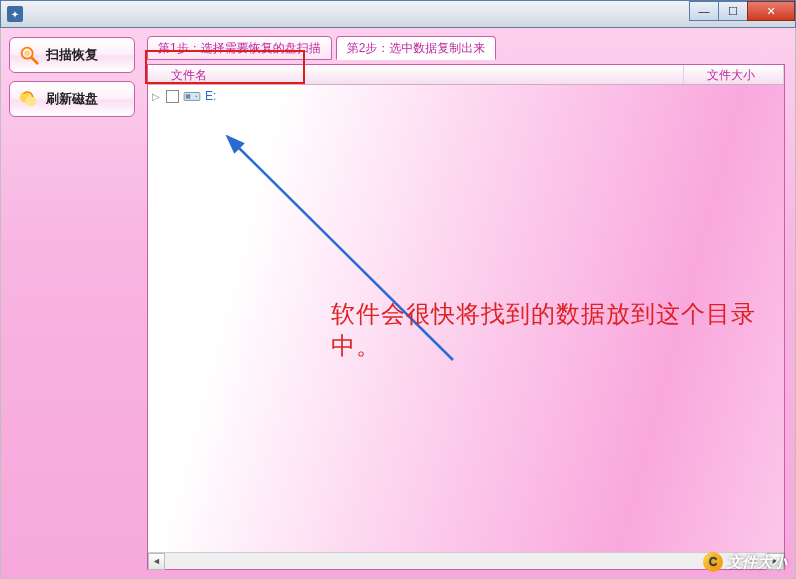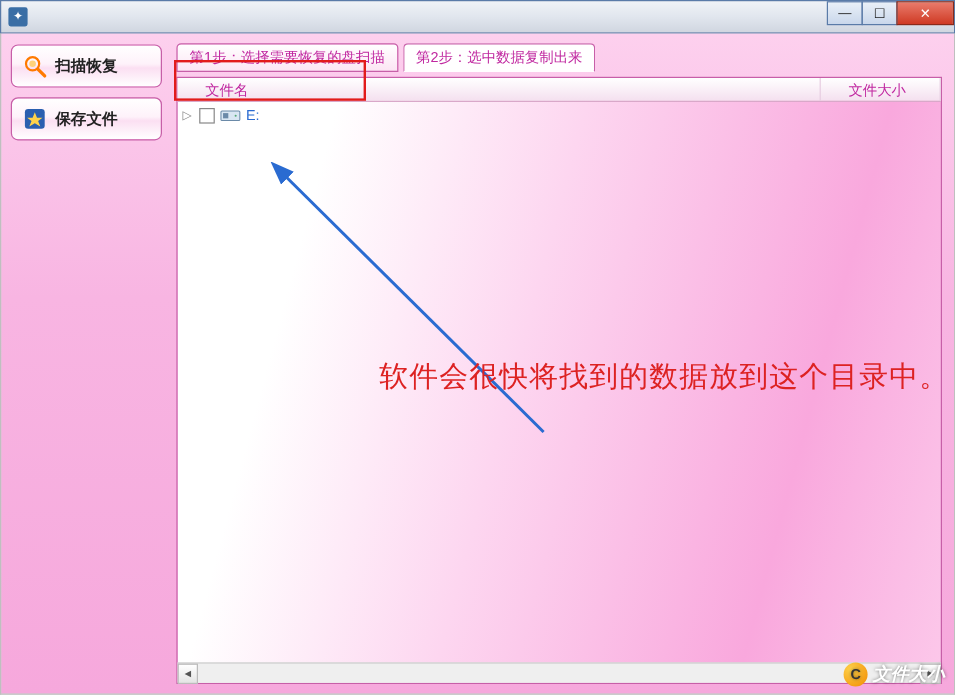--- a/index.html
+++ b/index.html
@@ -148,21 +148,21 @@
   .highlight-box {
     position: absolute;
     left: 2px; top: 22px;
     width: 160px; height: 34px;
     border: 2px solid #e21b1b;
     pointer-events: none;
   }
 
   .annotation {
     position: absolute;
-    left: 173px; top: 270px;
+    left: 188px; top: 270px;
     font-size: 24px;
     color: #d22;
     font-family: "SimSun", serif;
     letter-spacing: 1px;
     pointer-events:none;
   }
   .arrow-svg {
     position: absolute;
     left: 70px; top: 50px;
     width: 280px; height: 240px;
@@ -220,25 +220,26 @@
           <circle cx="10" cy="10" r="6" fill="none" stroke="#ff7a00" stroke-width="2"></circle>
           <line x1="15" y1="15" x2="21" y2="21" stroke="#ff7a00" stroke-width="3" stroke-linecap="round"></line>
           <circle cx="10" cy="10" r="3" fill="#ffd27a"></circle>
         </svg>
       </span>
       <span>扫描恢复</span>
     </div>
     <div class="side-btn">
       <span class="side-icon">
         <svg viewBox="0 0 24 24" width="22" height="22">
-          <rect x="3" y="3" width="18" height="18" rx="3" fill="#2a5fb0"></rect>
-          <polygon points="12,6 14,11 19,11 15,14 17,19 12,16 7,19 9,14 5,11 10,11" fill="#ffd24a"></polygon>
+          <circle cx="8" cy="10" r="6" fill="#ffd24a"></circle>
+          <circle cx="14" cy="14" r="6" fill="#ffe58a"></circle>
+          <path d="M6 6 a6 6 0 0 1 10 4" fill="none" stroke="#e08a00" stroke-width="1.5"></path>
         </svg>
       </span>
-      <span>保存文件</span>
+      <span>刷新磁盘</span>
     </div>
   </div>
 
   <div class="main">
     <div class="tabs">
       <div class="tab">
         <span>第1步：选择需要恢复的盘扫描</span>
       </div>
       <div class="tab active">
         <span>第2步：选中数据复制出来</span>

